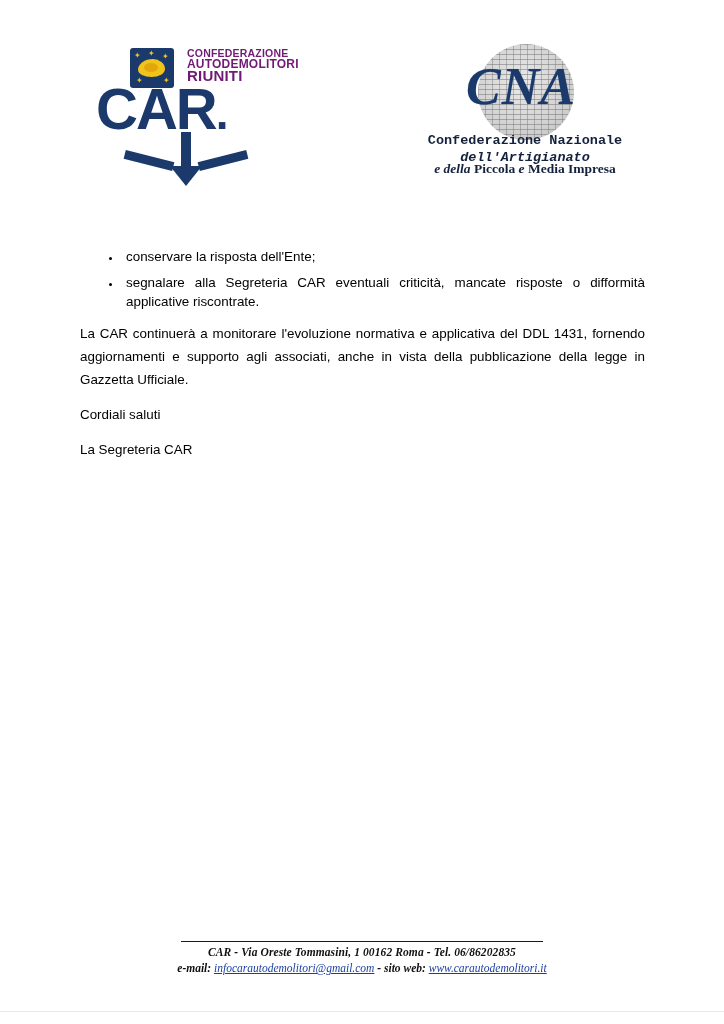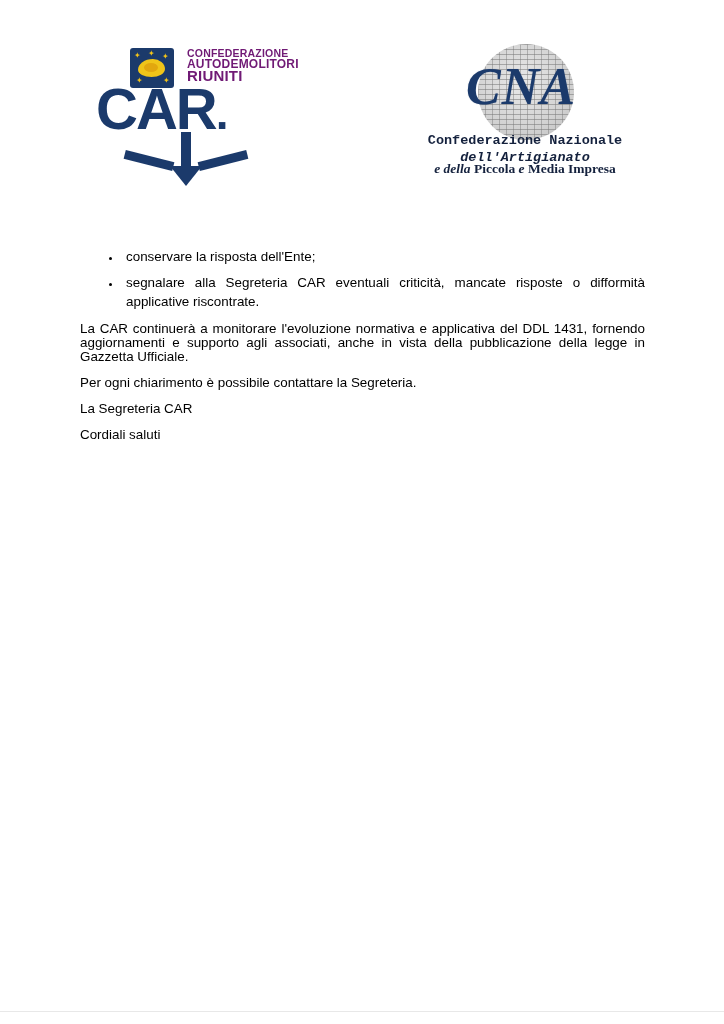--- a/index.html
+++ b/index.html
@@ -210,21 +210,21 @@
     font-size: 13.4px;
     line-height: 19.5px;
     margin-bottom: 6px;
     text-align: justify;
     padding-left: 4px;
   }
   ul.bullets li::marker { font-size: 11px; }
   p.para {
     margin: 10px 0 0 0;
     font-size: 13.4px;
-    line-height: 14px;
+    line-height: 23px;
     text-align: justify;
   }
   p.para.tight { margin-top: 12px; }
 
   
   .footer {
     position: absolute;
     left: 0;
     bottom: 48px;
     width: 724px;
@@ -309,20 +309,26 @@
       </div>
     </div>
   </div>
 
   <div class="content">
     <ul class="bullets">
       <li>conservare la risposta dell'Ente;</li>
       <li>segnalare alla Segreteria CAR eventuali criticità, mancate risposte o difformità applicative riscontrate.</li>
     </ul>
     <p class="para">La CAR continuerà a monitorare l'evoluzione normativa e applicativa del DDL 1431, fornendo aggiornamenti e supporto agli associati, anche in vista della pubblicazione della legge in Gazzetta Ufficiale.</p>
-    <p class="para tight">Per ogni chiarimento è possibile contattare la Segreteria.</p>
+    <p class="para tight">Cordiali saluti</p>
     <p class="para tight">La Segreteria CAR</p>
-    <p class="para tight">Cordiali saluti</p>
   </div>
 
+  <div class="footer">
+    <div class="rule"></div>
+    <div class="line1">CAR - Via Oreste Tommasini, 1 00162 Roma - Tel. 06/86202835</div>
+    <div class="line2">
+      <span class="lbl">e-mail: </span><a class="link" href="#">infocarautodemolitori@gmail.com</a><span class="lbl"> - sito web: </span><a class="link" href="#">www.carautodemolitori.it</a>
+    </div>
+  </div>
 
   <div class="page-edge"></div>
 </div>
 
 </body></html>

